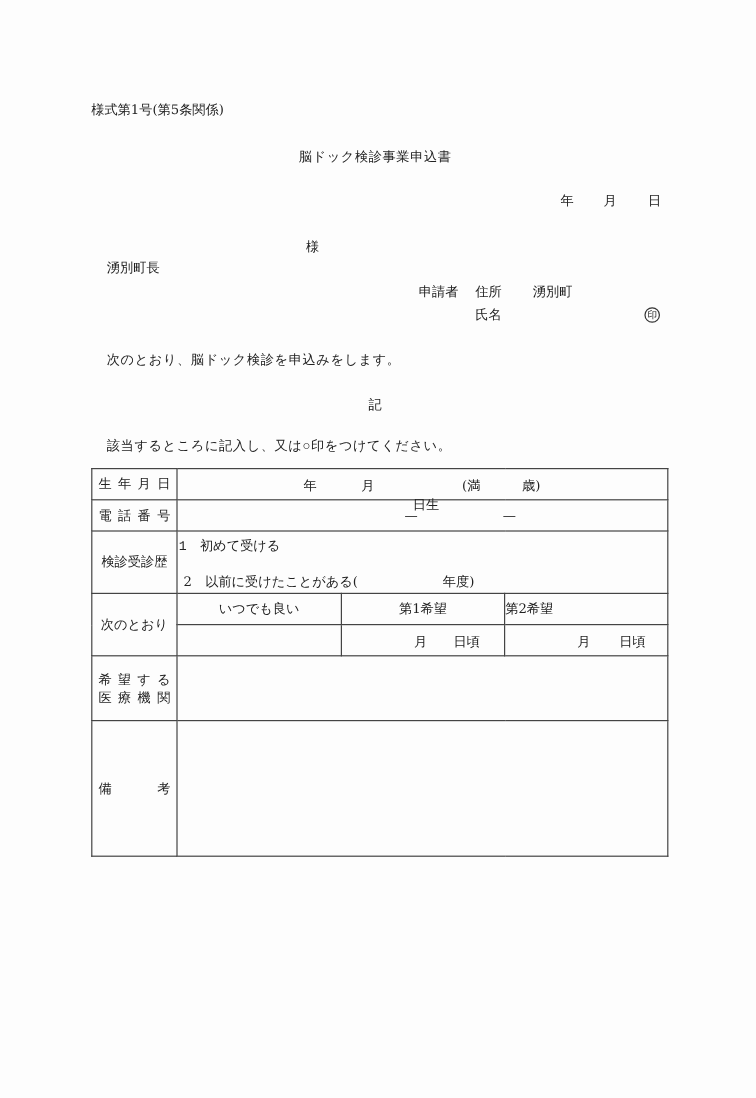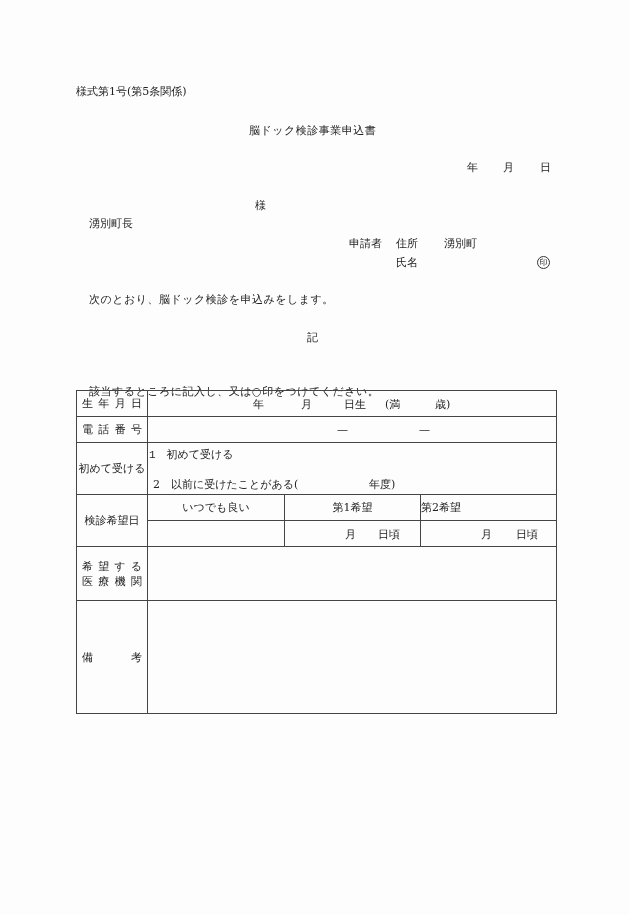--- a/index.html
+++ b/index.html
@@ -1,19 +1,19 @@
 <!DOCTYPE html>
 <html><head>
 <meta charset="utf-8">
 <style>
   html, body { margin: 0; padding: 0; background: #fdfdfd; }
   body { width: 630px; height: 915px; position: relative; overflow: hidden;
          font-family: "DejaVu Serif", "Liberation Serif", serif; color: #222; font-size: 11px; }
   .abs { position: absolute; white-space: nowrap; }
-  .ls { letter-spacing: 0.5px; }
+  .ls { letter-spacing: 0.5px; font-family: Liberation Mono, monospace; }
   table.form { position: absolute; left: 76px; top: 390px; width: 480px;
                border-collapse: collapse; table-layout: fixed; }
   table.form td { border: 1px solid #444; padding: 0; font-size: 11px; vertical-align: middle; }
   td.lbl { width: 71px; text-align: center; }
   .justify4 { display: flex; justify-content: space-between; padding: 0 5px; }
   .seal { display: inline-block; width: 11px; height: 11px; border: 1px solid #333; border-radius: 50%;
           font-size: 8px; line-height: 11px; text-align: center; }
 </style>
 </head>
 <body>
@@ -29,21 +29,21 @@
 <div class="abs" style="left:255px;top:198px;">様</div>
 
 <div class="abs" style="left:349px;top:236px;">申請者</div>
 <div class="abs" style="left:396px;top:236px;">住所</div>
 <div class="abs" style="left:444px;top:236px;">湧別町</div>
 <div class="abs" style="left:396px;top:255px;">氏名</div>
 <div class="abs seal" style="left:537px;top:256px;">印</div>
 
 <div class="abs ls" style="left:89px;top:292px;">次のとおり、脳ドック検診を申込みをします。</div>
 <div class="abs" style="left:307px;top:330px;">記</div>
-<div class="abs ls" style="left:89px;top:384px;">該当するところに記入し、又は○印をつけてください。</div>
+<div class="abs ls" style="left:89px;top:364px;">該当するところに記入し、又は○印をつけてください。</div>
 
 <table class="form">
   <colgroup>
       <col style="width:71px">
       <col style="width:137px">
       <col style="width:136px">
       <col style="width:136px">
     </colgroup>
   <tbody>
       <tr style="height:26px">
@@ -51,49 +51,49 @@
       <div class="justify4">
         <span>生</span>
         <span>年</span>
         <span>月</span>
         <span>日</span>
       </div>
     </td>
     <td colspan="3" style="position:relative;">
       <span class="abs" style="left:105px;top:6px;">年</span>
       <span class="abs" style="left:153px;top:6px;">月</span>
-      <span class="abs" style="left:196px;top:6px;">日生</span>
+      <span class="abs" style="left:196px;top:22px;">日生</span>
       <span class="abs" style="left:237px;top:6px;">(満</span>
       <span class="abs" style="left:287px;top:6px;">歳)</span>
     </td>
   </tr>
   <tr style="height:26px">
     <td class="lbl">
       <div class="justify4">
         <span>電</span>
         <span>話</span>
         <span>番</span>
         <span>号</span>
       </div>
     </td>
     <td colspan="3" style="position:relative;">
       <span class="abs" style="left:189px;top:6px;">—</span>
       <span class="abs" style="left:271px;top:6px;">—</span>
     </td>
   </tr>
   <tr style="height:52px">
-    <td class="lbl">初めて受ける</td>
+    <td class="lbl">検診受診歴</td>
     <td colspan="3" style="position:relative;">
       <span class="abs" style="left:1px;top:4px;font-family:Liberation Mono, monospace;">1　初めて受ける</span>
       <span class="abs" style="left:5px;top:34px;">2　以前に受けたことがある(</span>
       <span class="abs" style="left:221px;top:34px;">年度)</span>
     </td>
   </tr>
   <tr style="height:26px">
-    <td class="lbl" rowspan="2">検診希望日</td>
+    <td class="lbl" rowspan="2">次のとおり</td>
     <td style="text-align:center">いつでも良い</td>
     <td style="text-align:center">第1希望</td>
     <td style="">第2希望</td>
   </tr>
   <tr style="height:26px">
     <td></td>
     <td style="position:relative;">
       <span class="abs" style="left:60px;top:6px;">月</span>
       <span class="abs" style="left:93px;top:6px;">日頃</span>
     </td>

